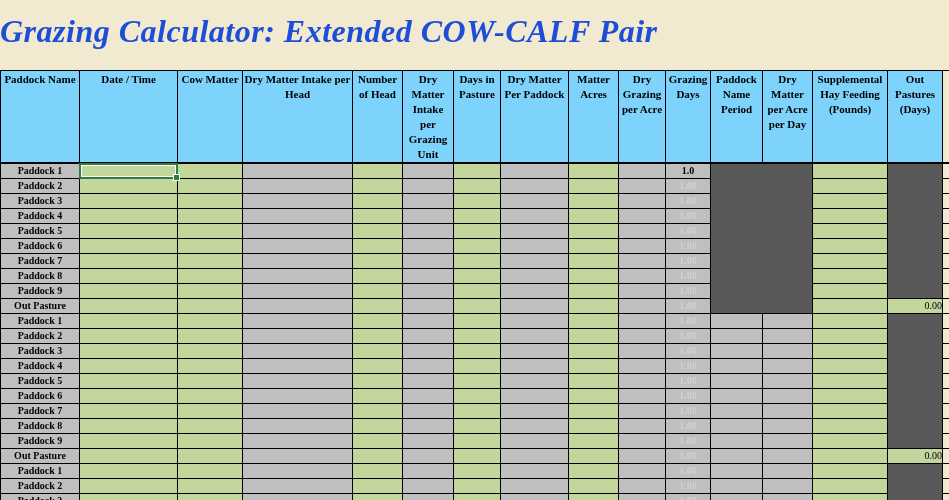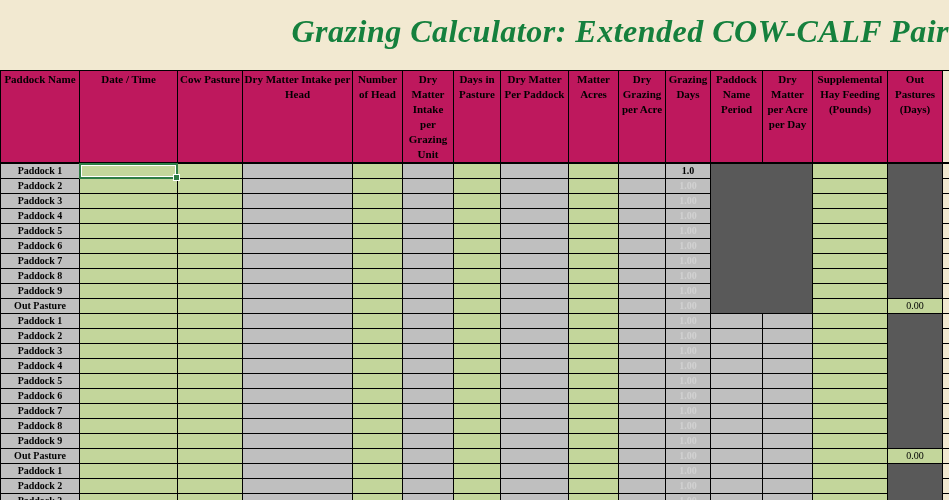--- a/index.html
+++ b/index.html
@@ -4,42 +4,42 @@
 <style>
   html,body{margin:0;padding:0;}
   body{
     width:949px;height:500px;overflow:hidden;
     background:#f2e9d1;
     font-family:"Liberation Serif","DejaVu Serif",serif;
   }
   .stage{position:relative;width:949px;height:500px;overflow:hidden;}
   .banner{height:70px;width:949px;background:#f2e9d1;}
   .title{
-    text-align:right;
+    text-align:left;
     font-style:italic;
     font-weight:bold;
     font-size:32px;
     letter-spacing:0.5px;
-    color:#15803d;
+    color:#1d4ed8;
     padding-top:13px;
     white-space:nowrap;
   }
   table{
     border-collapse:collapse;
     table-layout:fixed;
     width:949px;
   }
   th,td{
     border:1px solid #000;
     padding:0;
     overflow:hidden;
     text-align:center;
   }
   th{
-    background:#be185d;
+    background:#7dd3fc;
     vertical-align:top;
     font-weight:bold;
     font-size:11px;
     line-height:15px;
     height:89px;
     padding:1px 1px 0 1px;
     border-bottom:2px solid #000;
     word-wrap:break-word;
     overflow-wrap:break-word;
   }
@@ -50,21 +50,21 @@
     line-height:14px;
     font-weight:bold;
     color:#000;
   }
   .c-gray{background:#bfbfbf;}
   .c-green{background:#c3d69b;}
   .c-dark{background:#595959;}
   .c-cream{background:#f2e9d1;}
   .ghost{color:#d2d2d2;}
   .gd-active{color:#000;}
-  .val-plain{font-weight:normal;}
+  .val-plain{font-weight:normal;text-align:right;}
   td.selected{position:relative;overflow:visible;}
   .sel-ring{
     position:absolute;top:-1px;left:-1px;right:-1px;bottom:-1px;
     border:2px solid #2e7d45;
     box-shadow:inset 0 0 0 1px #ffffff;
     pointer-events:none;
     z-index:2;
   }
   .sel-handle{
     position:absolute;right:-3px;bottom:-3px;
@@ -97,21 +97,21 @@
         <col style="width: 52px;">
         <col style="width: 50px;">
         <col style="width: 75px;">
         <col style="width: 55px;">
         <col style="width: 7px;">
       </colgroup>
     <thead id="thead">
         <tr>
           <th>Paddock Name</th>
           <th>Date / Time</th>
-          <th>Cow Pasture</th>
+          <th>Cow Matter</th>
           <th>Dry Matter Intake per Head</th>
           <th>Number of Head</th>
           <th>Dry Matter Intake per Grazing Unit</th>
           <th>Days in Pasture</th>
           <th>Dry Matter Per Paddock</th>
           <th>Matter Acres</th>
           <th>Dry Grazing per Acre</th>
           <th>Grazing Days</th>
           <th>Paddock Name Period</th>
           <th>Dry Matter per Acre per Day</th>

